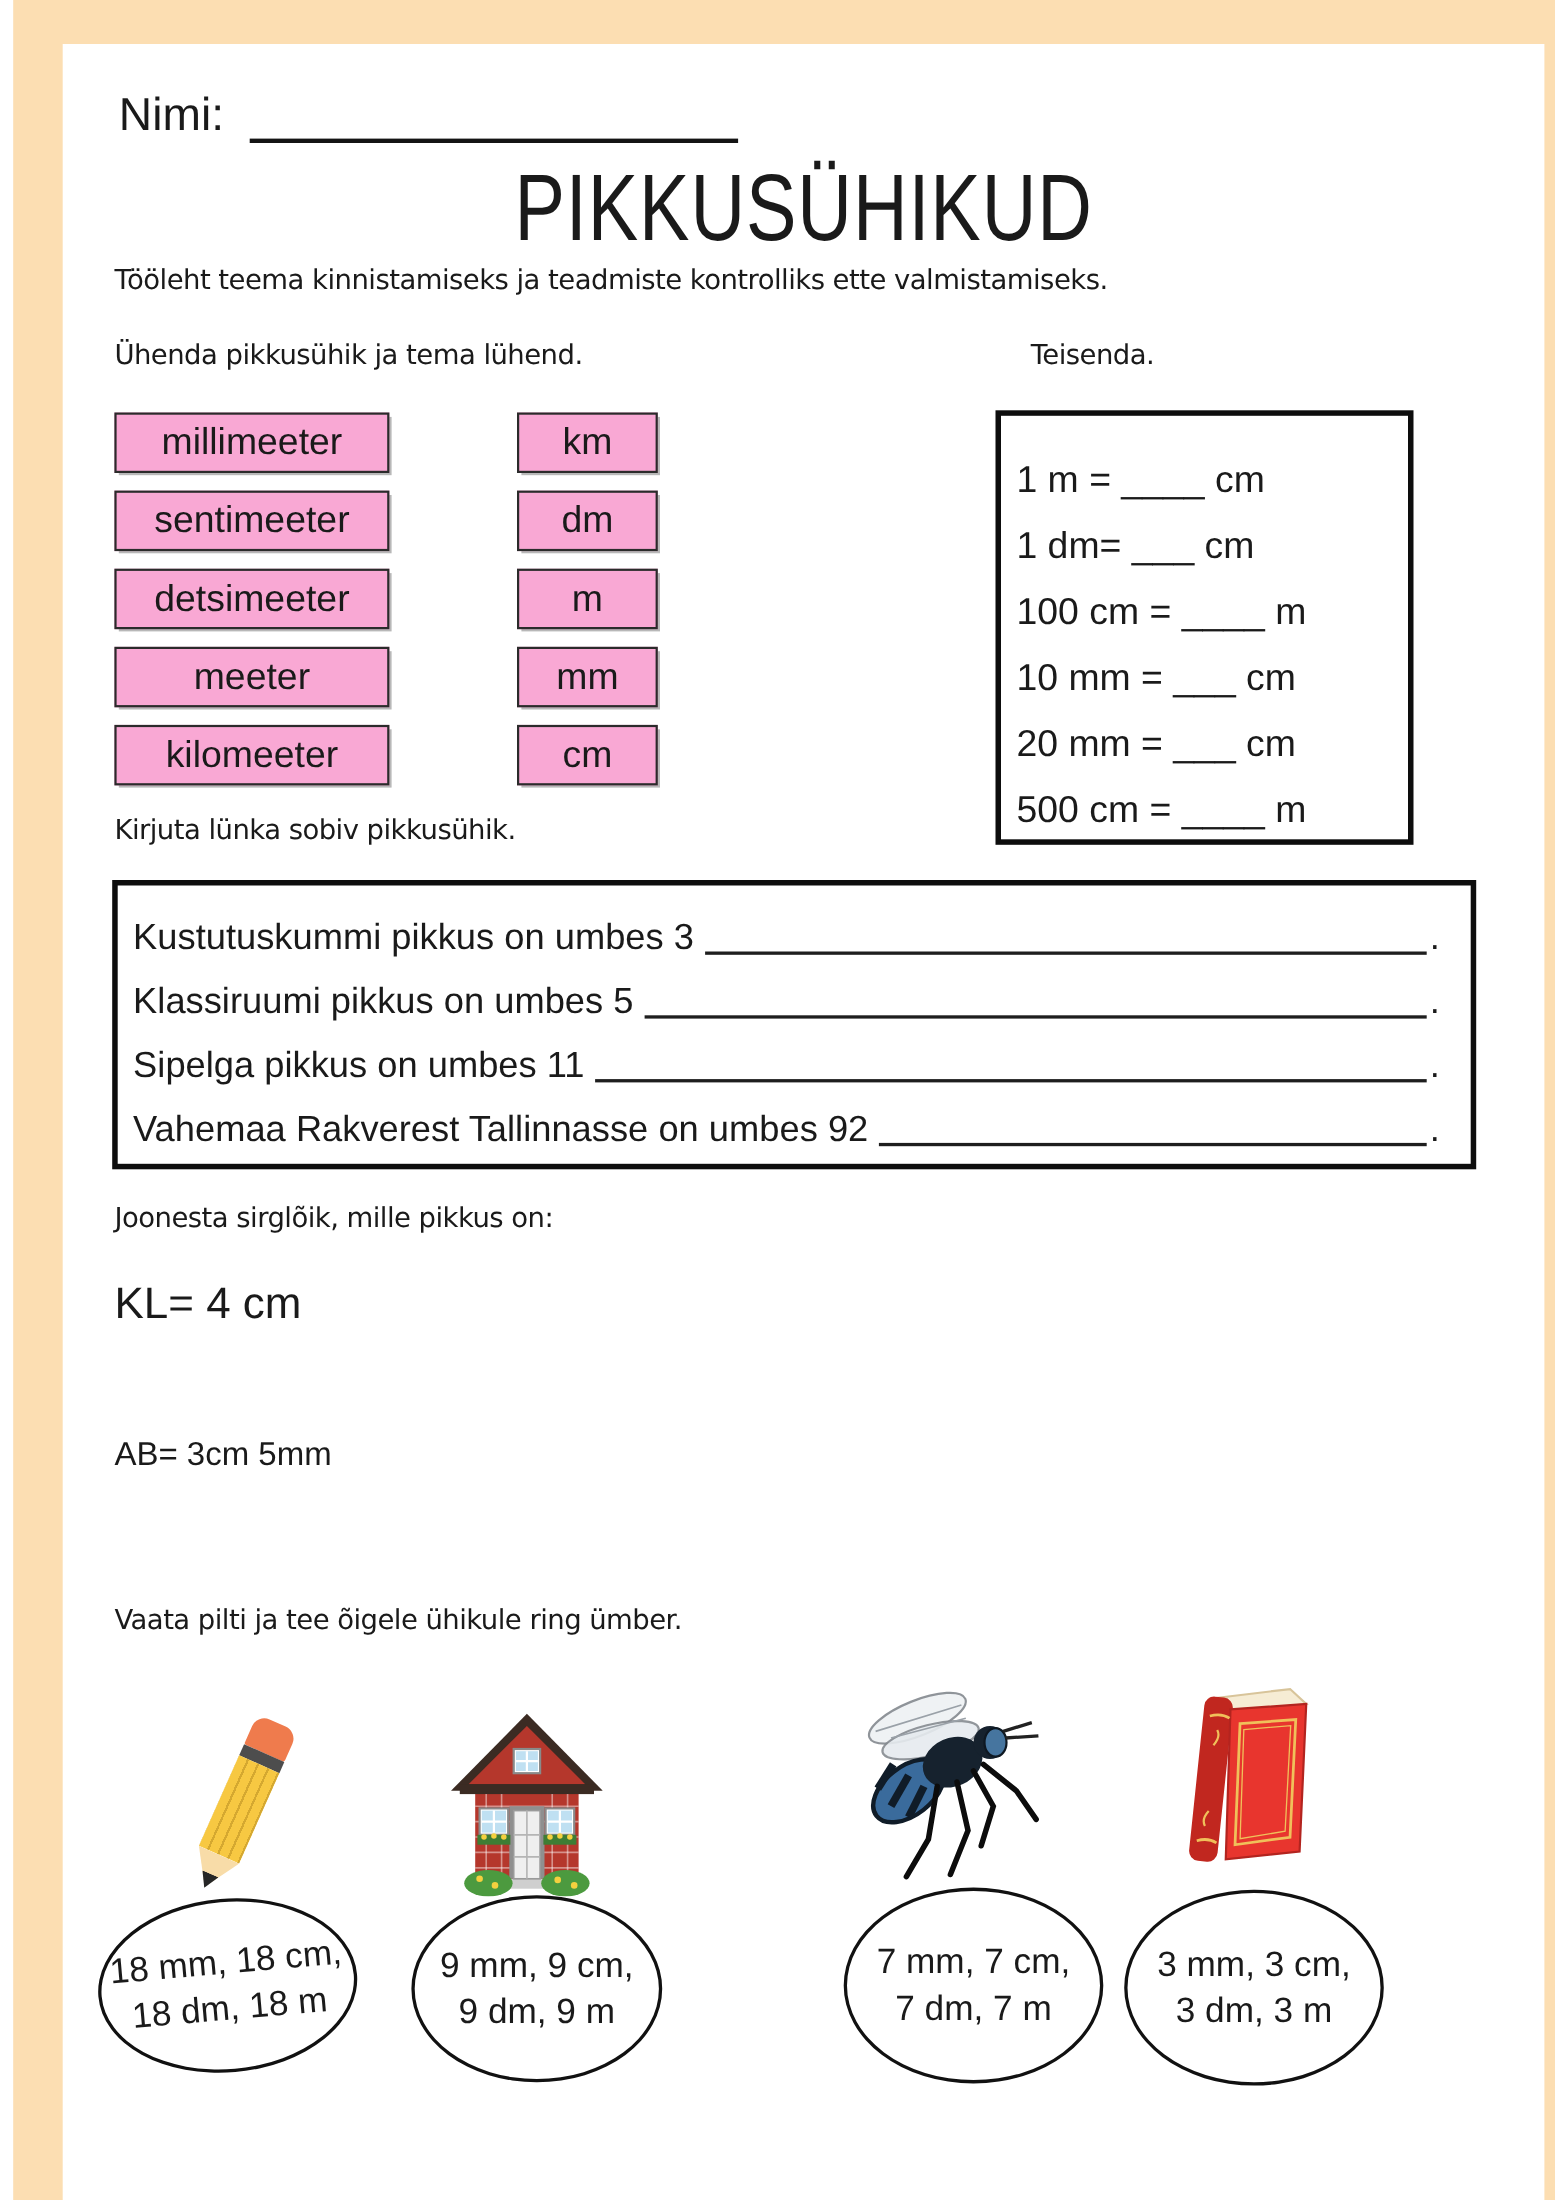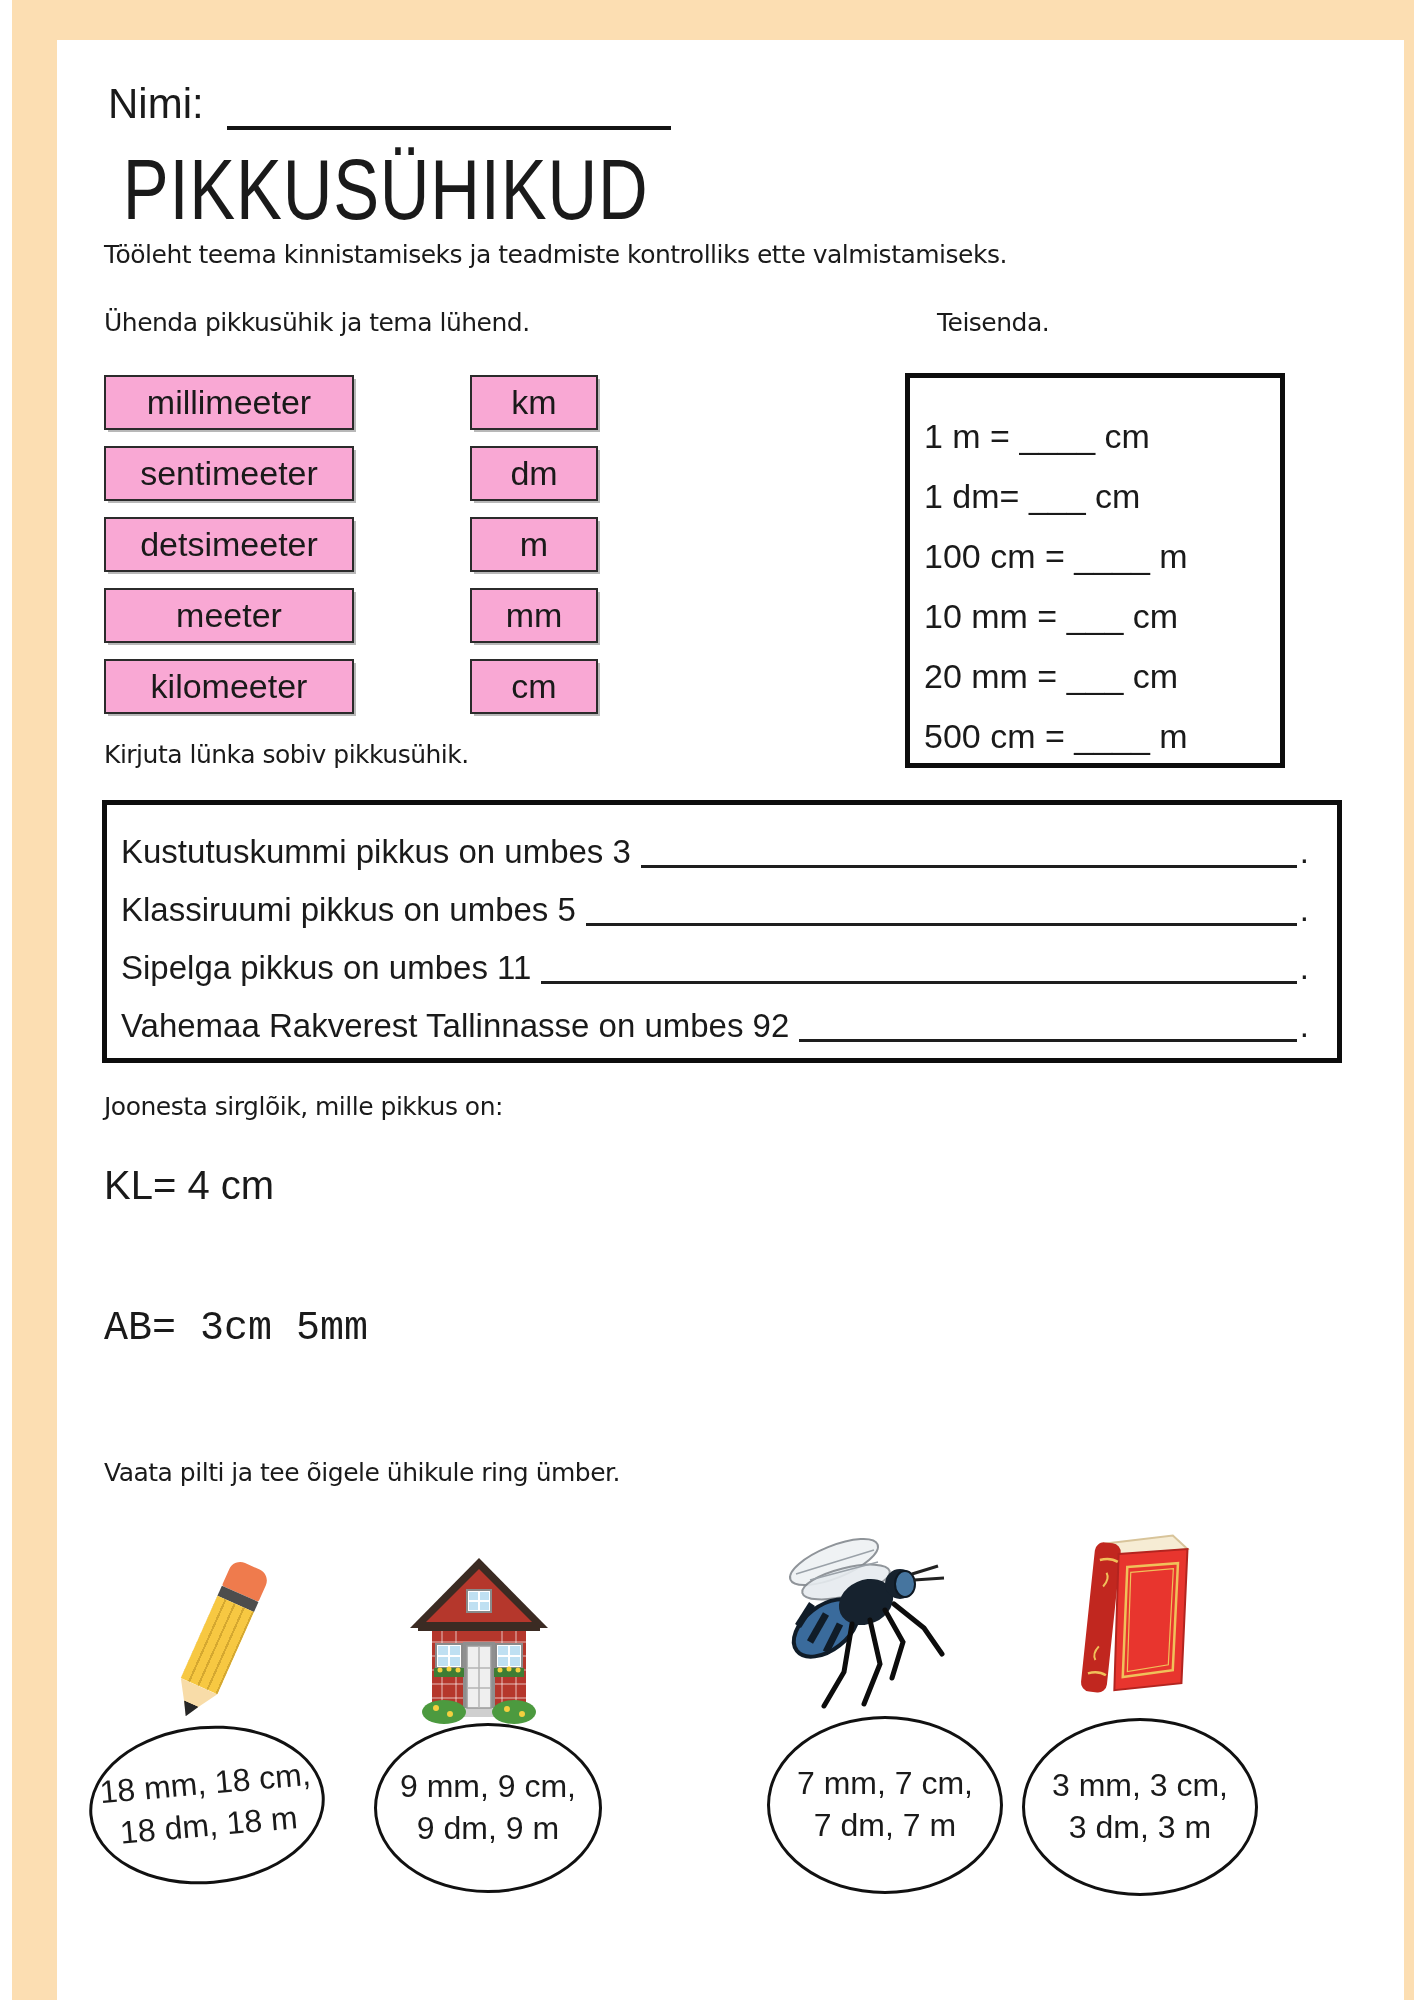--- a/index.html
+++ b/index.html
@@ -10,21 +10,21 @@
   }
   html,body{margin:0;padding:0;}
   .canvas{position:relative;width:1414px;height:2000px;background:var(--frame);overflow:hidden;
           font-family:"Liberation Sans",sans-serif;color:var(--ink);margin-left:12px;}
   .page{position:absolute;left:45px;top:40px;width:1347px;height:1960px;background:#ffffff;}
   .abs{position:absolute;}
 
   .nimi-label{left:96px;top:80px;font-size:42px;}
   .nimi-line{left:215px;top:126px;width:444px;height:0;border-bottom:4px solid #141414;}
 
-  .title-wrap{left:45px;top:146px;width:1347px;}
+  .title-wrap{left:45px;top:146px;width:1347px;text-align:center;}
   .title-wrap span{display:inline-block;font-size:86px;line-height:1;letter-spacing:1px;
                    transform:scaleX(0.8);transform-origin:50% 50%;white-space:nowrap;}
 
   .hand{font-family:"DejaVu Sans",sans-serif;letter-spacing:-0.5px;}
   .subtitle{left:92px;top:240px;font-size:25px;white-space:nowrap;}
   .h-uhenda{left:92px;top:308px;font-size:25px;white-space:nowrap;}
   .h-teisenda{left:925px;top:308px;font-size:25px;}
   .h-kirjuta{left:92px;top:740px;font-size:25px;}
   .h-joonesta{left:92px;top:1092px;font-size:25px;}
   .h-vaata{left:92px;top:1458px;font-size:25px;}
@@ -38,21 +38,21 @@
   .conv-box{left:893px;top:373px;width:380px;height:395px;border:5px solid #0d0d0d;
             box-sizing:border-box;padding:28px 16px 0 14px;background:#fff;}
   .conv-line{height:60px;line-height:60px;font-size:34px;white-space:pre;}
 
   .sent-box{left:90px;top:800px;width:1240px;height:263px;border:5px solid #0d0d0d;
             box-sizing:border-box;padding:18px 28px 0 14px;background:#fff;}
   .sent-row{display:flex;align-items:center;height:58px;font-size:33px;}
   .sent-row .pre{white-space:pre;}
   .sent-row .blank{flex:1;align-self:flex-end;margin:0 3px 13px 10px;border-bottom:3px solid #1e1e1e;height:0;}
   .kl-text{left:92px;top:1163px;font-size:40px;}
-  .ab-text{left:92px;top:1306px;font-size:40px;font-family:Liberation Mono, monospace;}
+  .ab-text{left:92px;top:1306px;font-size:30px;}
 
   .oval{position:absolute;border:3px solid #111;border-radius:50%;display:flex;flex-direction:column;
         align-items:center;justify-content:center;font-size:32px;line-height:1.3;background:#fff0;}
   .oval-1{left:77px;top:1726px;width:230px;height:152px;transform:rotate(-5deg);}
   .oval-2{left:362px;top:1723px;width:222px;height:164px;}
   .oval-3{left:755px;top:1716px;width:230px;height:172px;}
   .oval-4{left:1010px;top:1718px;width:230px;height:172px;}
 
   .pencil-wrap{left:155px;top:1556px;width:96px;height:184px;}
   .pencil{position:absolute;left:26px;top:2px;width:40px;height:176px;transform:rotate(24deg);

